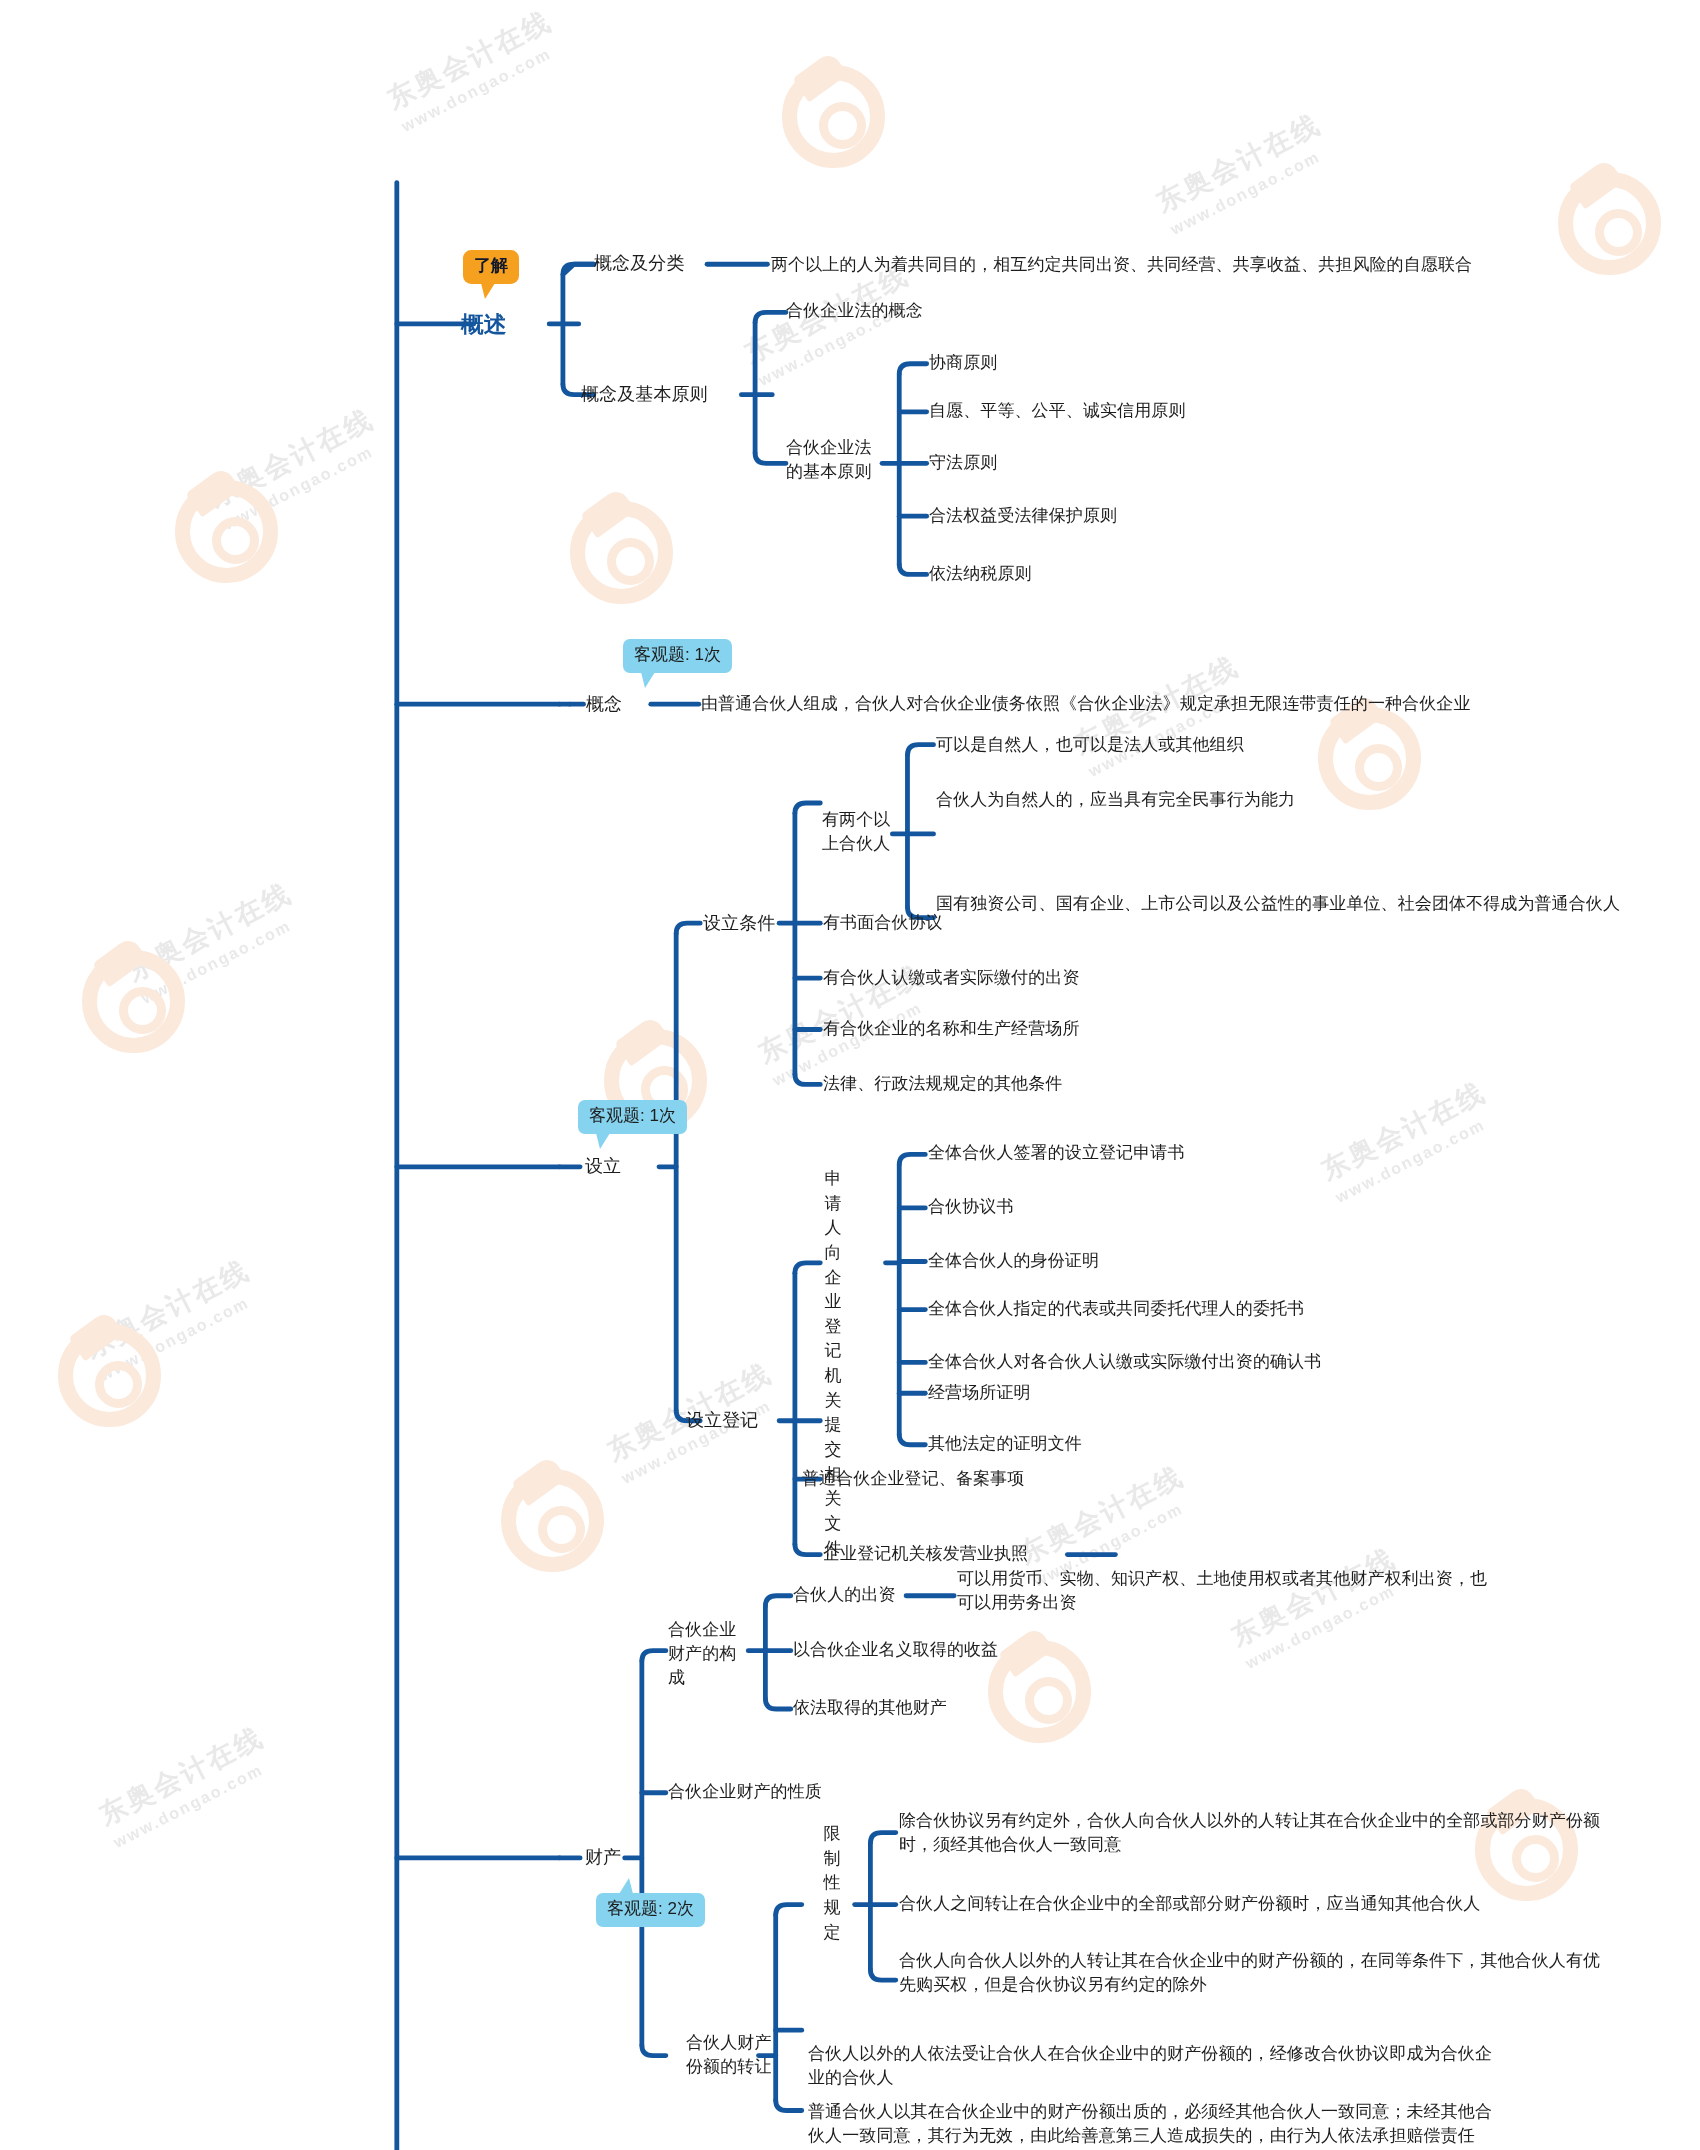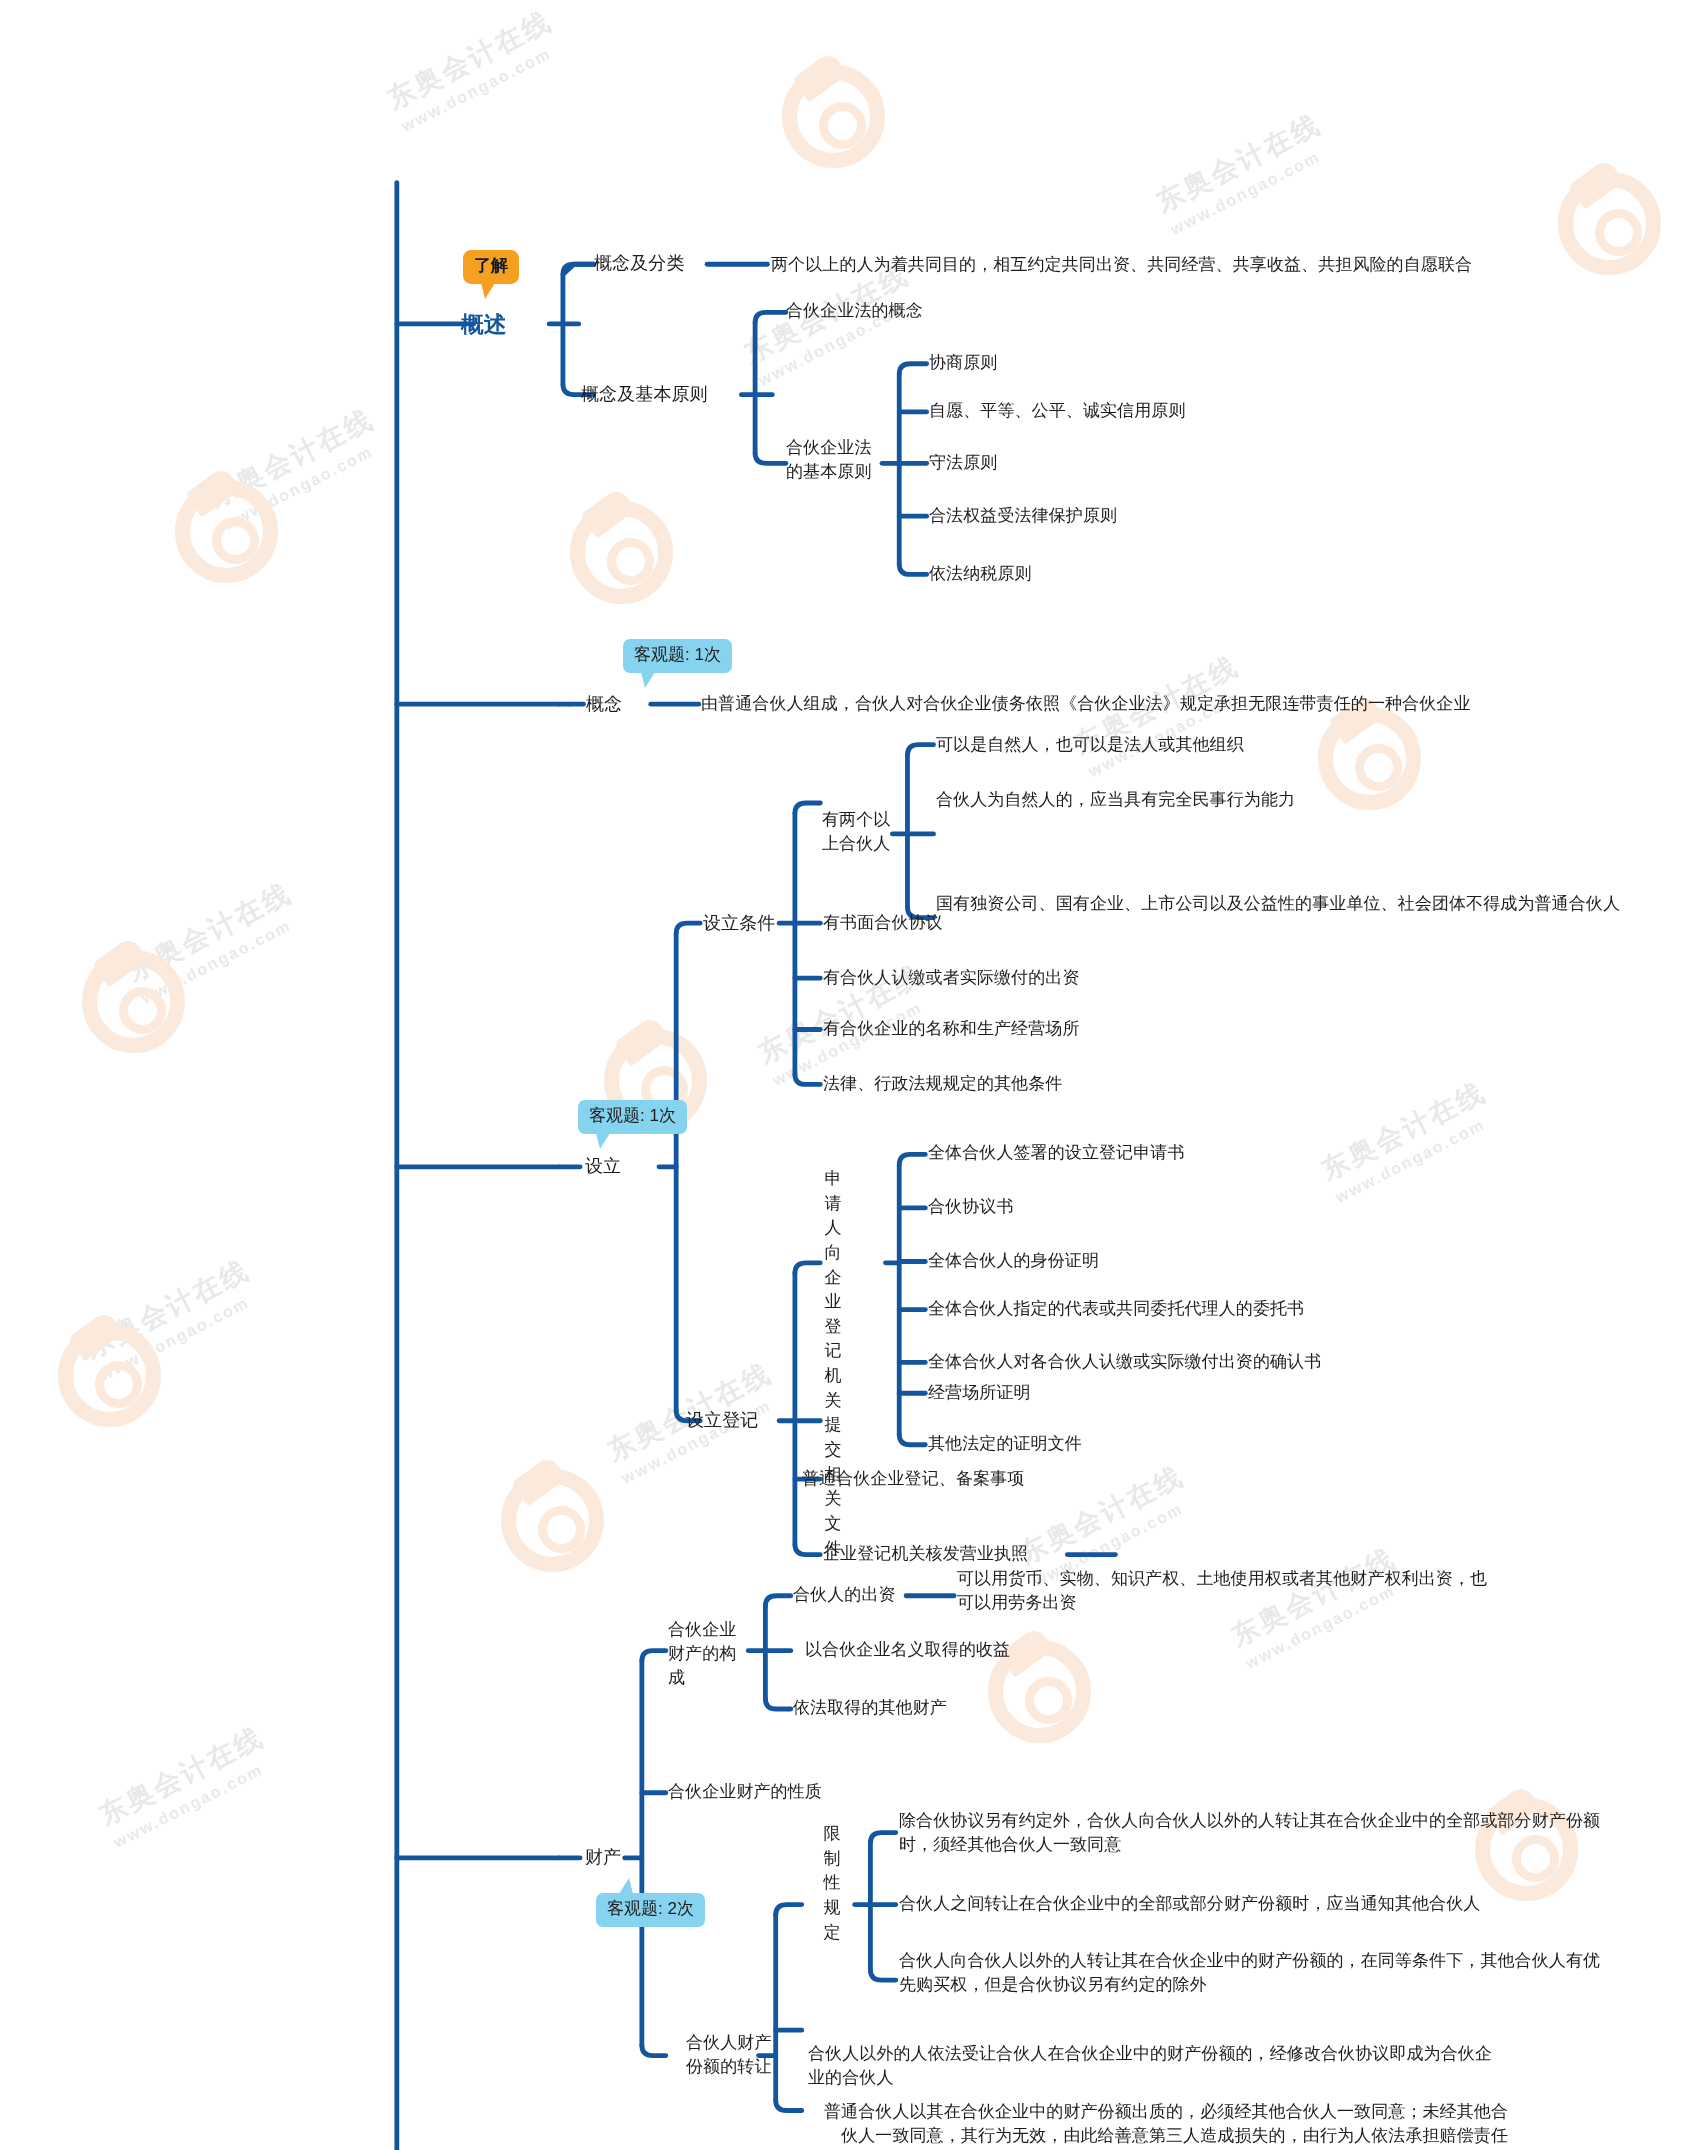--- a/index.html
+++ b/index.html
@@ -384,33 +384,33 @@
 
   <div class="node" style="left:668px; top:1618px; width:110px;">
     <div>合伙企业</div>
     <div>财产的构</div>
     <div>成</div>
   </div>
 
   <div class="node" style="left:793px; top:1583px;">合伙人的出资</div>
   <div class="node" style="left:957px; top:1567px; width:535px;">可以用货币、实物、知识产权、土地使用权或者其他财产权利出资，也可以用劳务出资</div>
 
-  <div class="node" style="left:793px; top:1638px;margin-left:12px;">以合伙企业名义取得的收益</div>
+  <div class="node" style="left:793px; top:1638px;">以合伙企业名义取得的收益</div>
   <div class="node" style="left:793px; top:1696px;">依法取得的其他财产</div>
 
   <div class="node" style="left:668px; top:1780px;">合伙企业财产的性质</div>
 
   <div class="node" style="left:686px; top:2031px; width:117px;">
     <div>合伙人财产</div>
     <div>份额的转让</div>
   </div>
 
   <div class="vtext" style="left:821px; top:1822px; width:22px;">限制性规定</div>
 
   <div class="node" style="left:899px; top:1809px; width:714px;">除合伙协议另有约定外，合伙人向合伙人以外的人转让其在合伙企业中的全部或部分财产份额时，须经其他合伙人一致同意</div>
   <div class="node" style="left:899px; top:1892px; width:721px;">合伙人之间转让在合伙企业中的全部或部分财产份额时，应当通知其他合伙人</div>
   <div class="node" style="left:899px; top:1949px; width:714px;">合伙人向合伙人以外的人转让其在合伙企业中的财产份额的，在同等条件下，其他合伙人有优先购买权，但是合伙协议另有约定的除外</div>
 
   <div class="node" style="left:808px; top:2042px; width:700px;">合伙人以外的人依法受让合伙人在合伙企业中的财产份额的，经修改合伙协议即成为合伙企业的合伙人</div>
-  <div class="node" style="left:808px; top:2100px; width:700px;text-align:right;">普通合伙人以其在合伙企业中的财产份额出质的，必须经其他合伙人一致同意；未经其他合伙人一致同意，其行为无效，由此给善意第三人造成损失的，由行为人依法承担赔偿责任</div>
+  <div class="node" style="left:808px; top:2100px; width:700px;">普通合伙人以其在合伙企业中的财产份额出质的，必须经其他合伙人一致同意；未经其他合伙人一致同意，其行为无效，由此给善意第三人造成损失的，由行为人依法承担赔偿责任</div>
 
 </div>
 
 
 </body></html>

